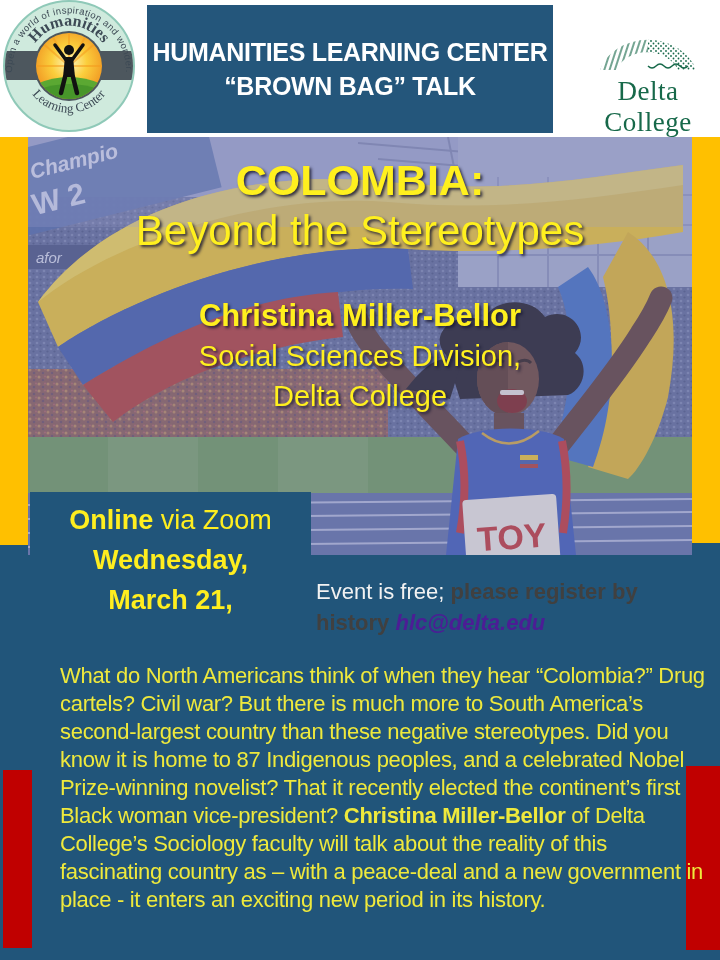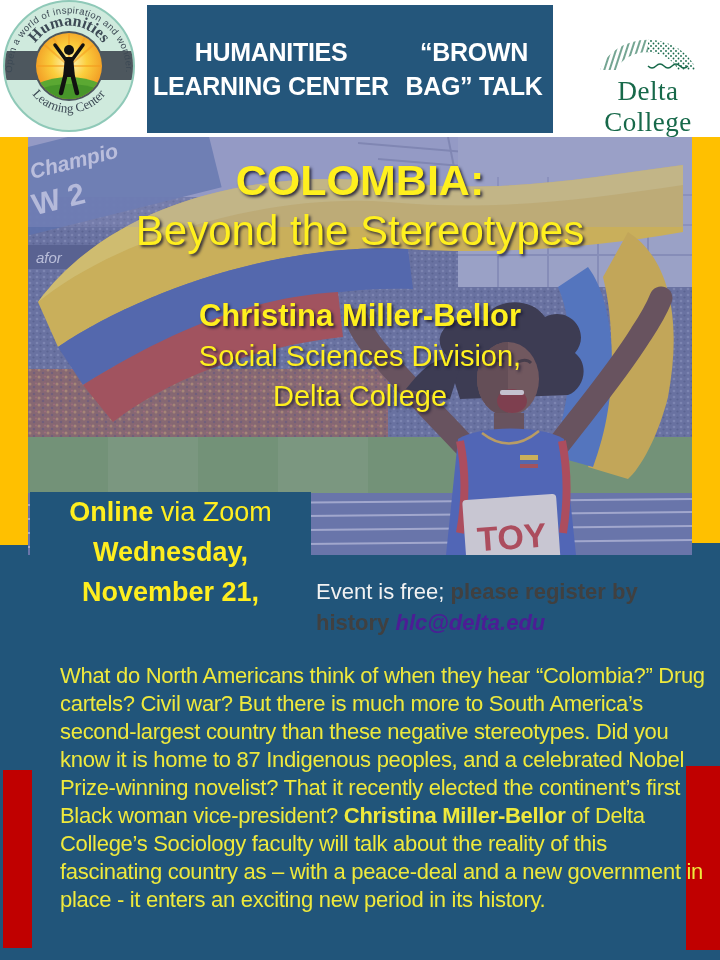--- a/index.html
+++ b/index.html
@@ -5,21 +5,21 @@
   html,body{margin:0;padding:0;background:#e8e8e8;}
   #poster{
     position:relative;width:720px;height:960px;margin:0 auto;
     background:#ffffff;overflow:hidden;
     font-family:"Liberation Sans",sans-serif;
   }
   
   .title-box{
     position:absolute;left:147px;top:5px;width:406px;height:128px;
     background:#24567B;color:#ffffff;
-    display:flex;flex-direction:row;justify-content:center;align-items:center;
+    display:flex;flex-direction:column;justify-content:center;align-items:center;
     font-weight:bold;font-size:25px;line-height:34px;letter-spacing:-.3px;text-align:center;
   }
   .hlc-logo{position:absolute;left:2px;top:0px;}
   .delta-logo{position:absolute;left:582px;top:22px;width:132px;text-align:center;}
   .delta-name{font-family:"Liberation Serif",serif;color:#17694A;font-size:27px;letter-spacing:.5px;margin-top:-2px;}
   
   .main-field{position:absolute;left:0;top:137px;width:720px;height:823px;background:#21557A;}
   
   .bar{position:absolute;}
   .bar.gold-left {left:0;  top:137px;width:28px;height:408px;background:#FFC000;}
@@ -35,21 +35,21 @@
   }
   .hero-title   {top:156px;font-size:43px;font-weight:bold;}
   .hero-subtitle{top:207px;font-size:42px;}
   .hero-speaker {top:298px;font-size:31px;font-weight:bold;}
   .hero-division{top:340px;font-size:29px;}
   .hero-org     {top:380px;font-size:29px;}
   
   .online-box{
     position:absolute;left:30px;top:492px;width:281px;height:170px;
     background:#21557A;color:#FFEE1F;text-align:center;
-    font-size:27px;line-height:40px;font-weight:bold;padding-top:0;box-sizing:border-box;
+    font-size:27px;line-height:40px;font-weight:bold;padding-top:8px;box-sizing:border-box;
   }
   .online-box .regular{font-weight:normal;}
   .register-note{
     position:absolute;left:316px;top:576px;width:365px;
     color:#F2F2F2;font-size:22px;line-height:31px;
   }
   .register-note b{color:#404040;}
   .register-email{color:#4c1d95;font-weight:bold;font-style:italic;}
   
   .description{
@@ -256,21 +256,21 @@
   <div class="hero-line hero-org">Delta College</div>
 
   <div class="bar gold-left"></div>
   <div class="bar gold-right"></div>
   <div class="bar red-left"></div>
   <div class="bar red-right"></div>
 
   <div class="online-box">
     <div><span>Online</span><span class="regular"> via Zoom</span></div>
     <div>Wednesday,</div>
-    <div>November 21,</div>
+    <div>March 21,</div>
   </div>
 
   <div class="register-note">
     <span>Event is free; </span><b>please register by</b><br>
     <b>history </b><span class="register-email">hlc@delta.edu</span>
   </div>
 
   <div class="description">
     <span>What do North Americans think of when they hear “Colombia?” Drug cartels? Civil war? But there is much more to South America’s second-largest country than these negative stereotypes. Did you know it is home to 87 Indigenous peoples, and a celebrated Nobel Prize-winning novelist? That it recently elected the continent’s first Black woman vice-president? </span><b>Christina Miller-Bellor</b><span> of Delta College’s Sociology faculty will talk about the reality of this fascinating country as – with a peace-deal and a new government in place - it enters an exciting new period in its history.</span>
   </div>

